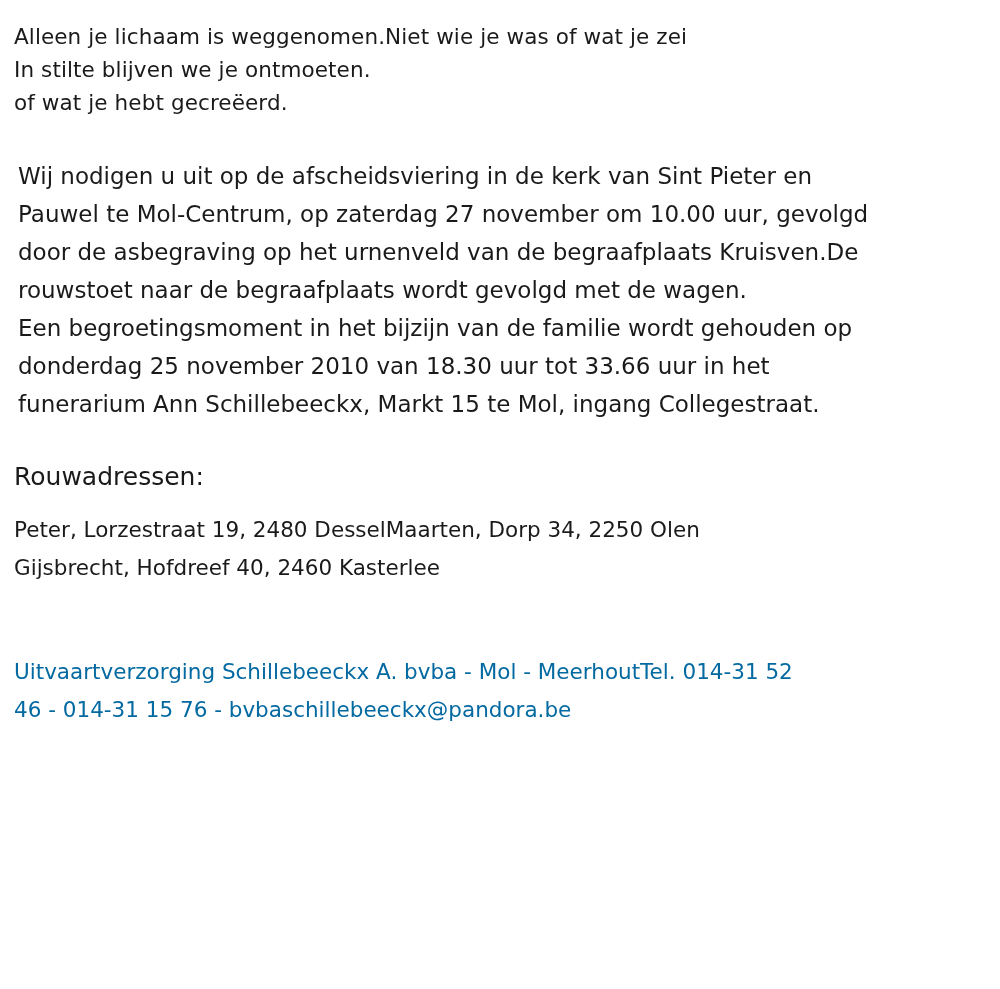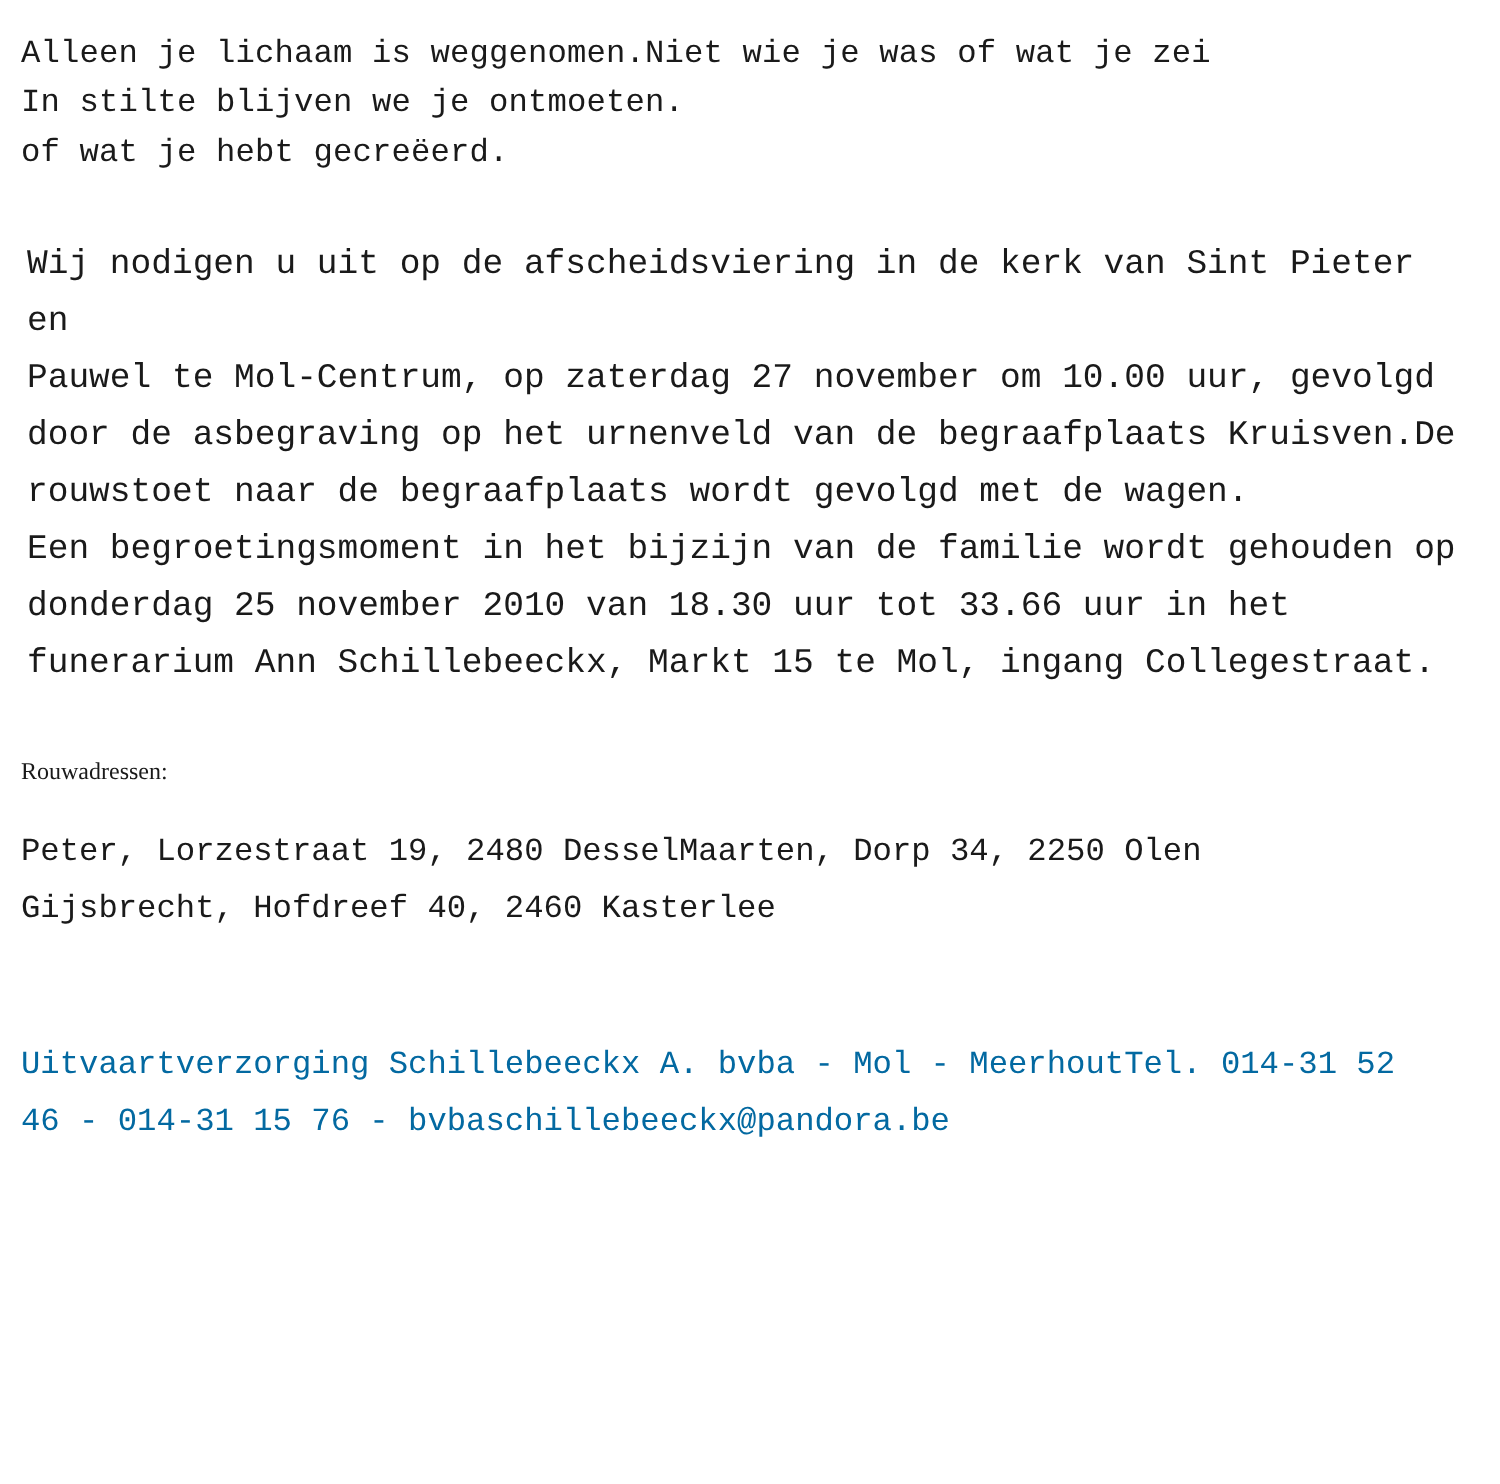--- a/index.html
+++ b/index.html
@@ -47,42 +47,41 @@
     margin: 0;
     color: #1a1a1a;
   }
   .body-block {
     font-size: 23px;
     line-height: 38px;
     margin: 4px;
     color: #1a1a1a;
   }
   .label {
-    font-size: 16px;
+    font-size: 25px;
     line-height: 33px;
     margin: 0;
-    font-family: Liberation Serif, serif;
   }
   .addresses {
     font-size: 21.5px;
     line-height: 38px;
     margin: 0;
   }
   .notice {
     font-size: 21.5px;
     line-height: 38px;
     margin: 0;
   }
   .footer {
     font-size: 21.5px;
     line-height: 38px;
     margin: 0;
     color: #0369a1;
   }
-  .line { display: block; font-family: Liberation Mono, monospace; }
+  .line { display: block; }
 </style>
 </head>
 <body>
 
 <div class="page">
 
   <div class="intro">
     <span class="para line">Alleen je lichaam is weggenomen.Niet wie je was of wat je zei</span>
     <span class="para line">In stilte blijven we je ontmoeten.</span>
     <span class="para line">of wat je hebt gecreëerd.</span>

